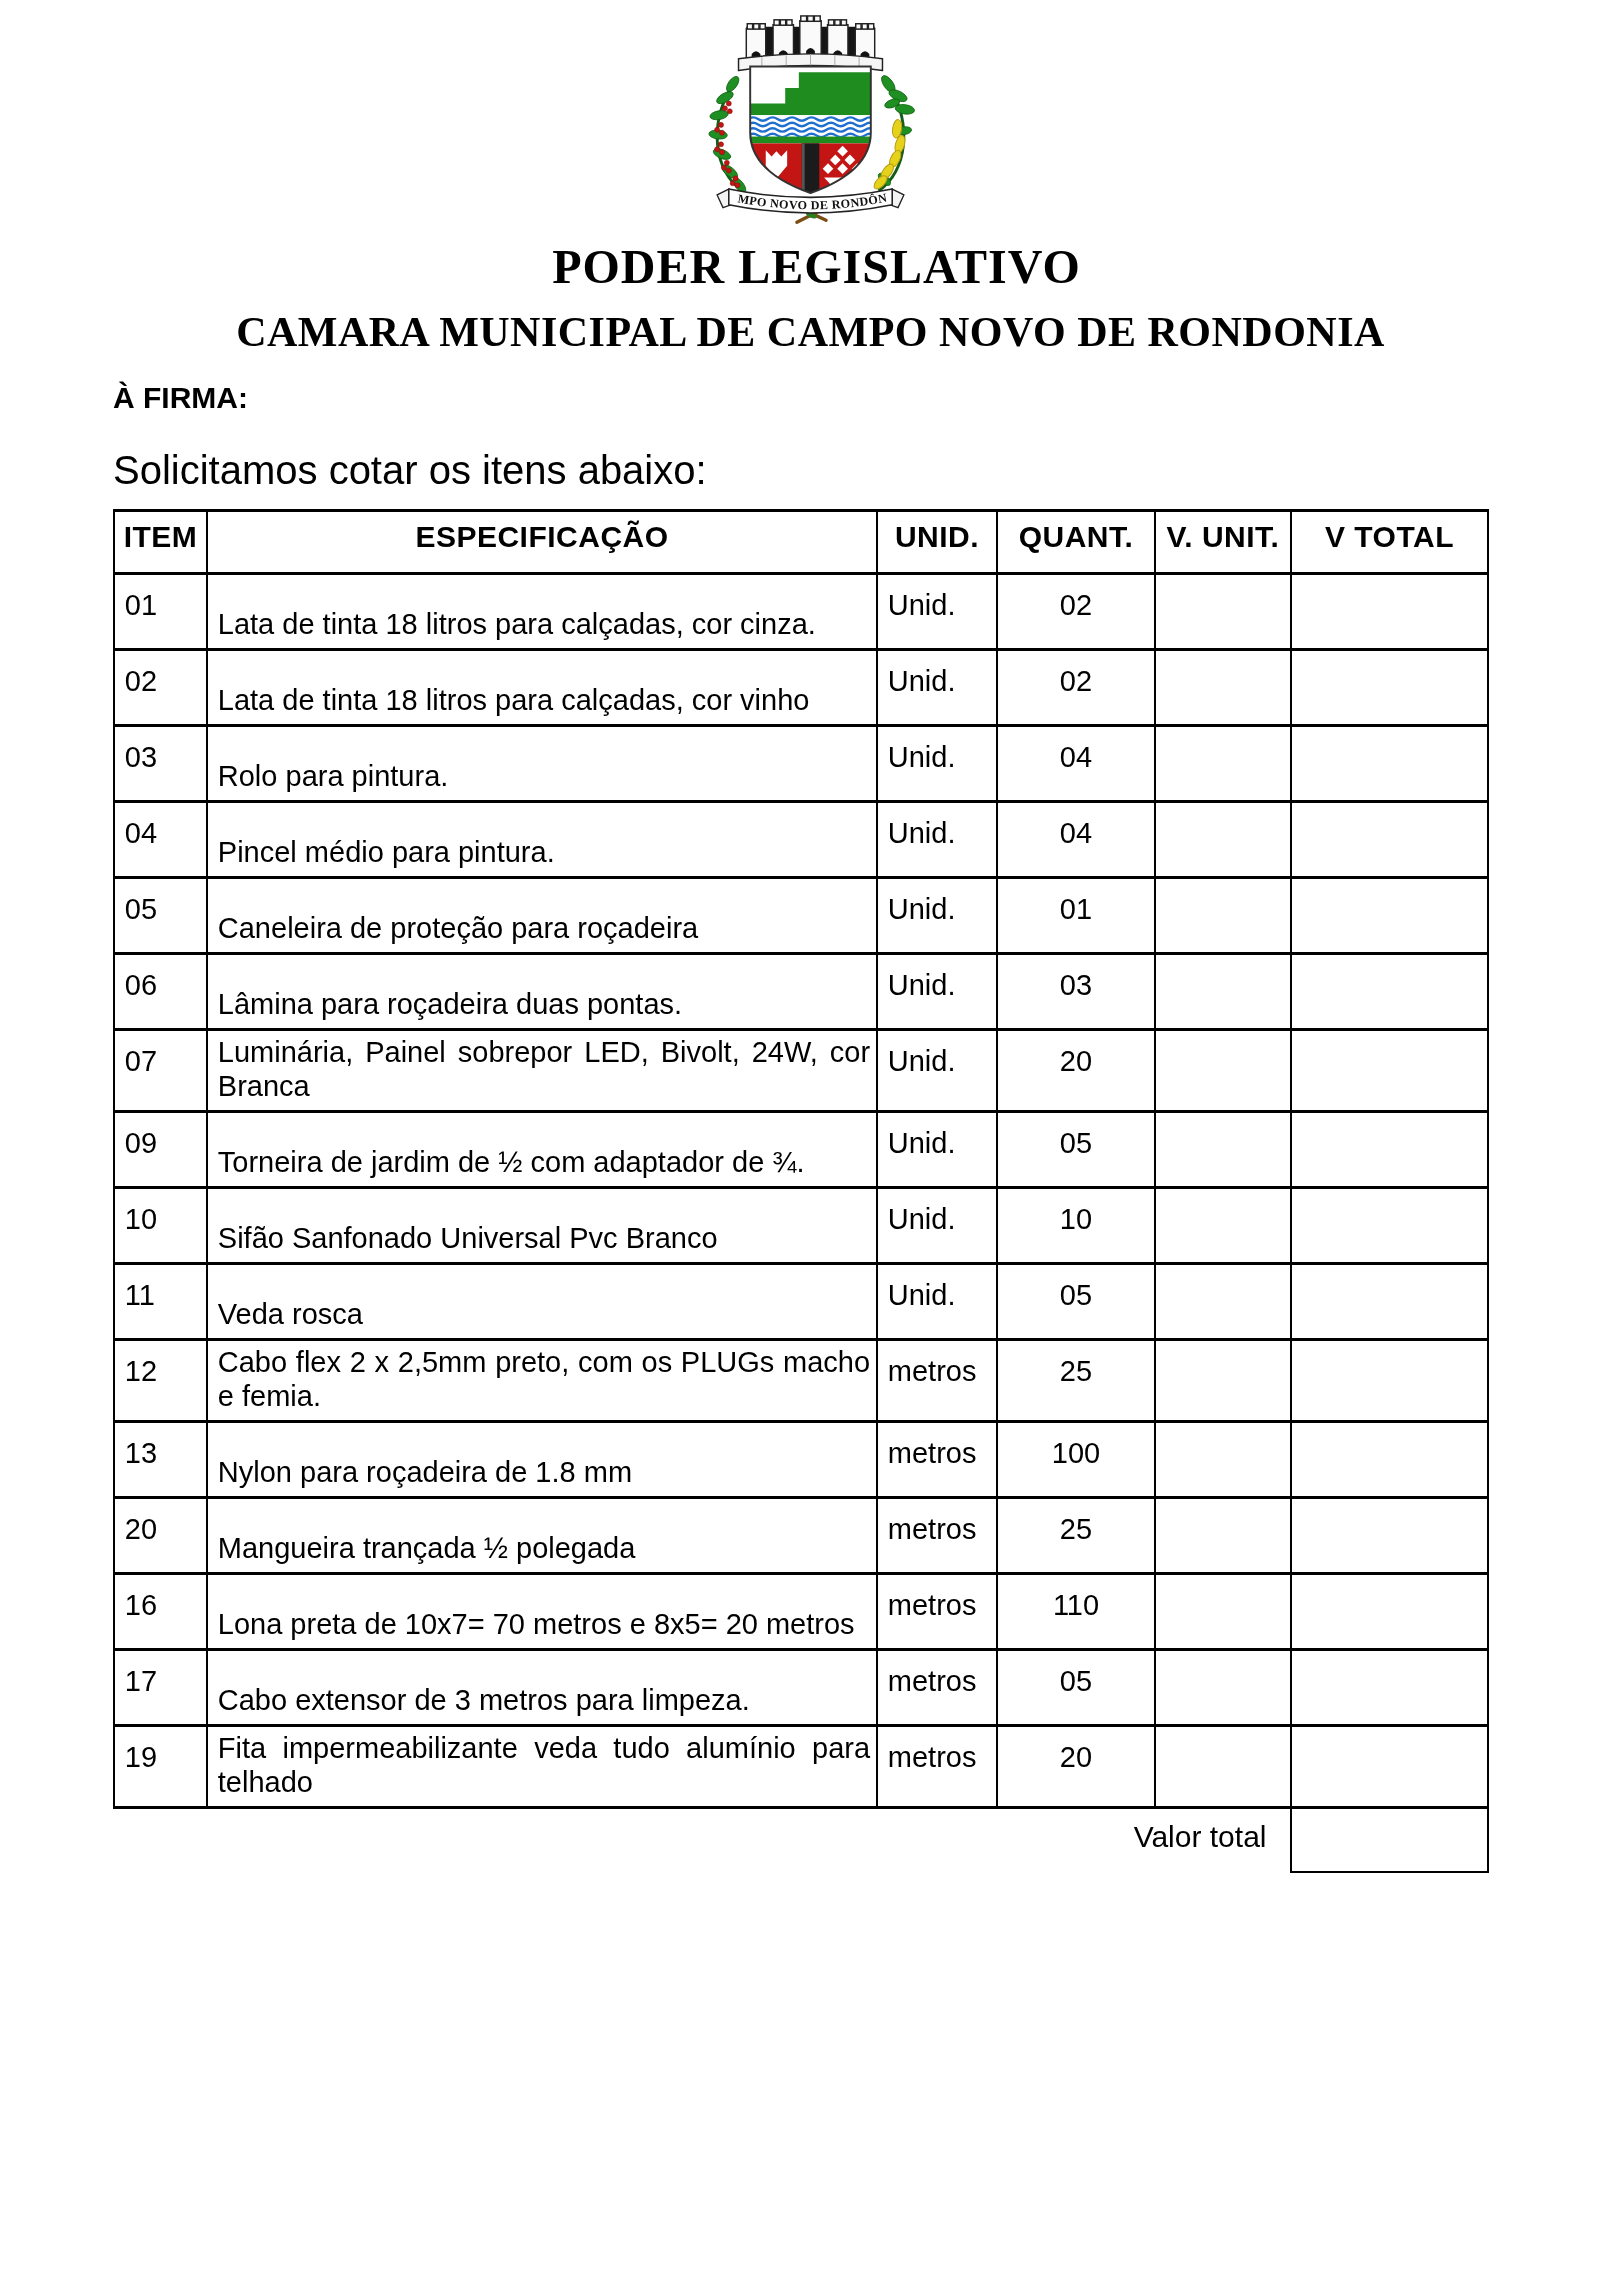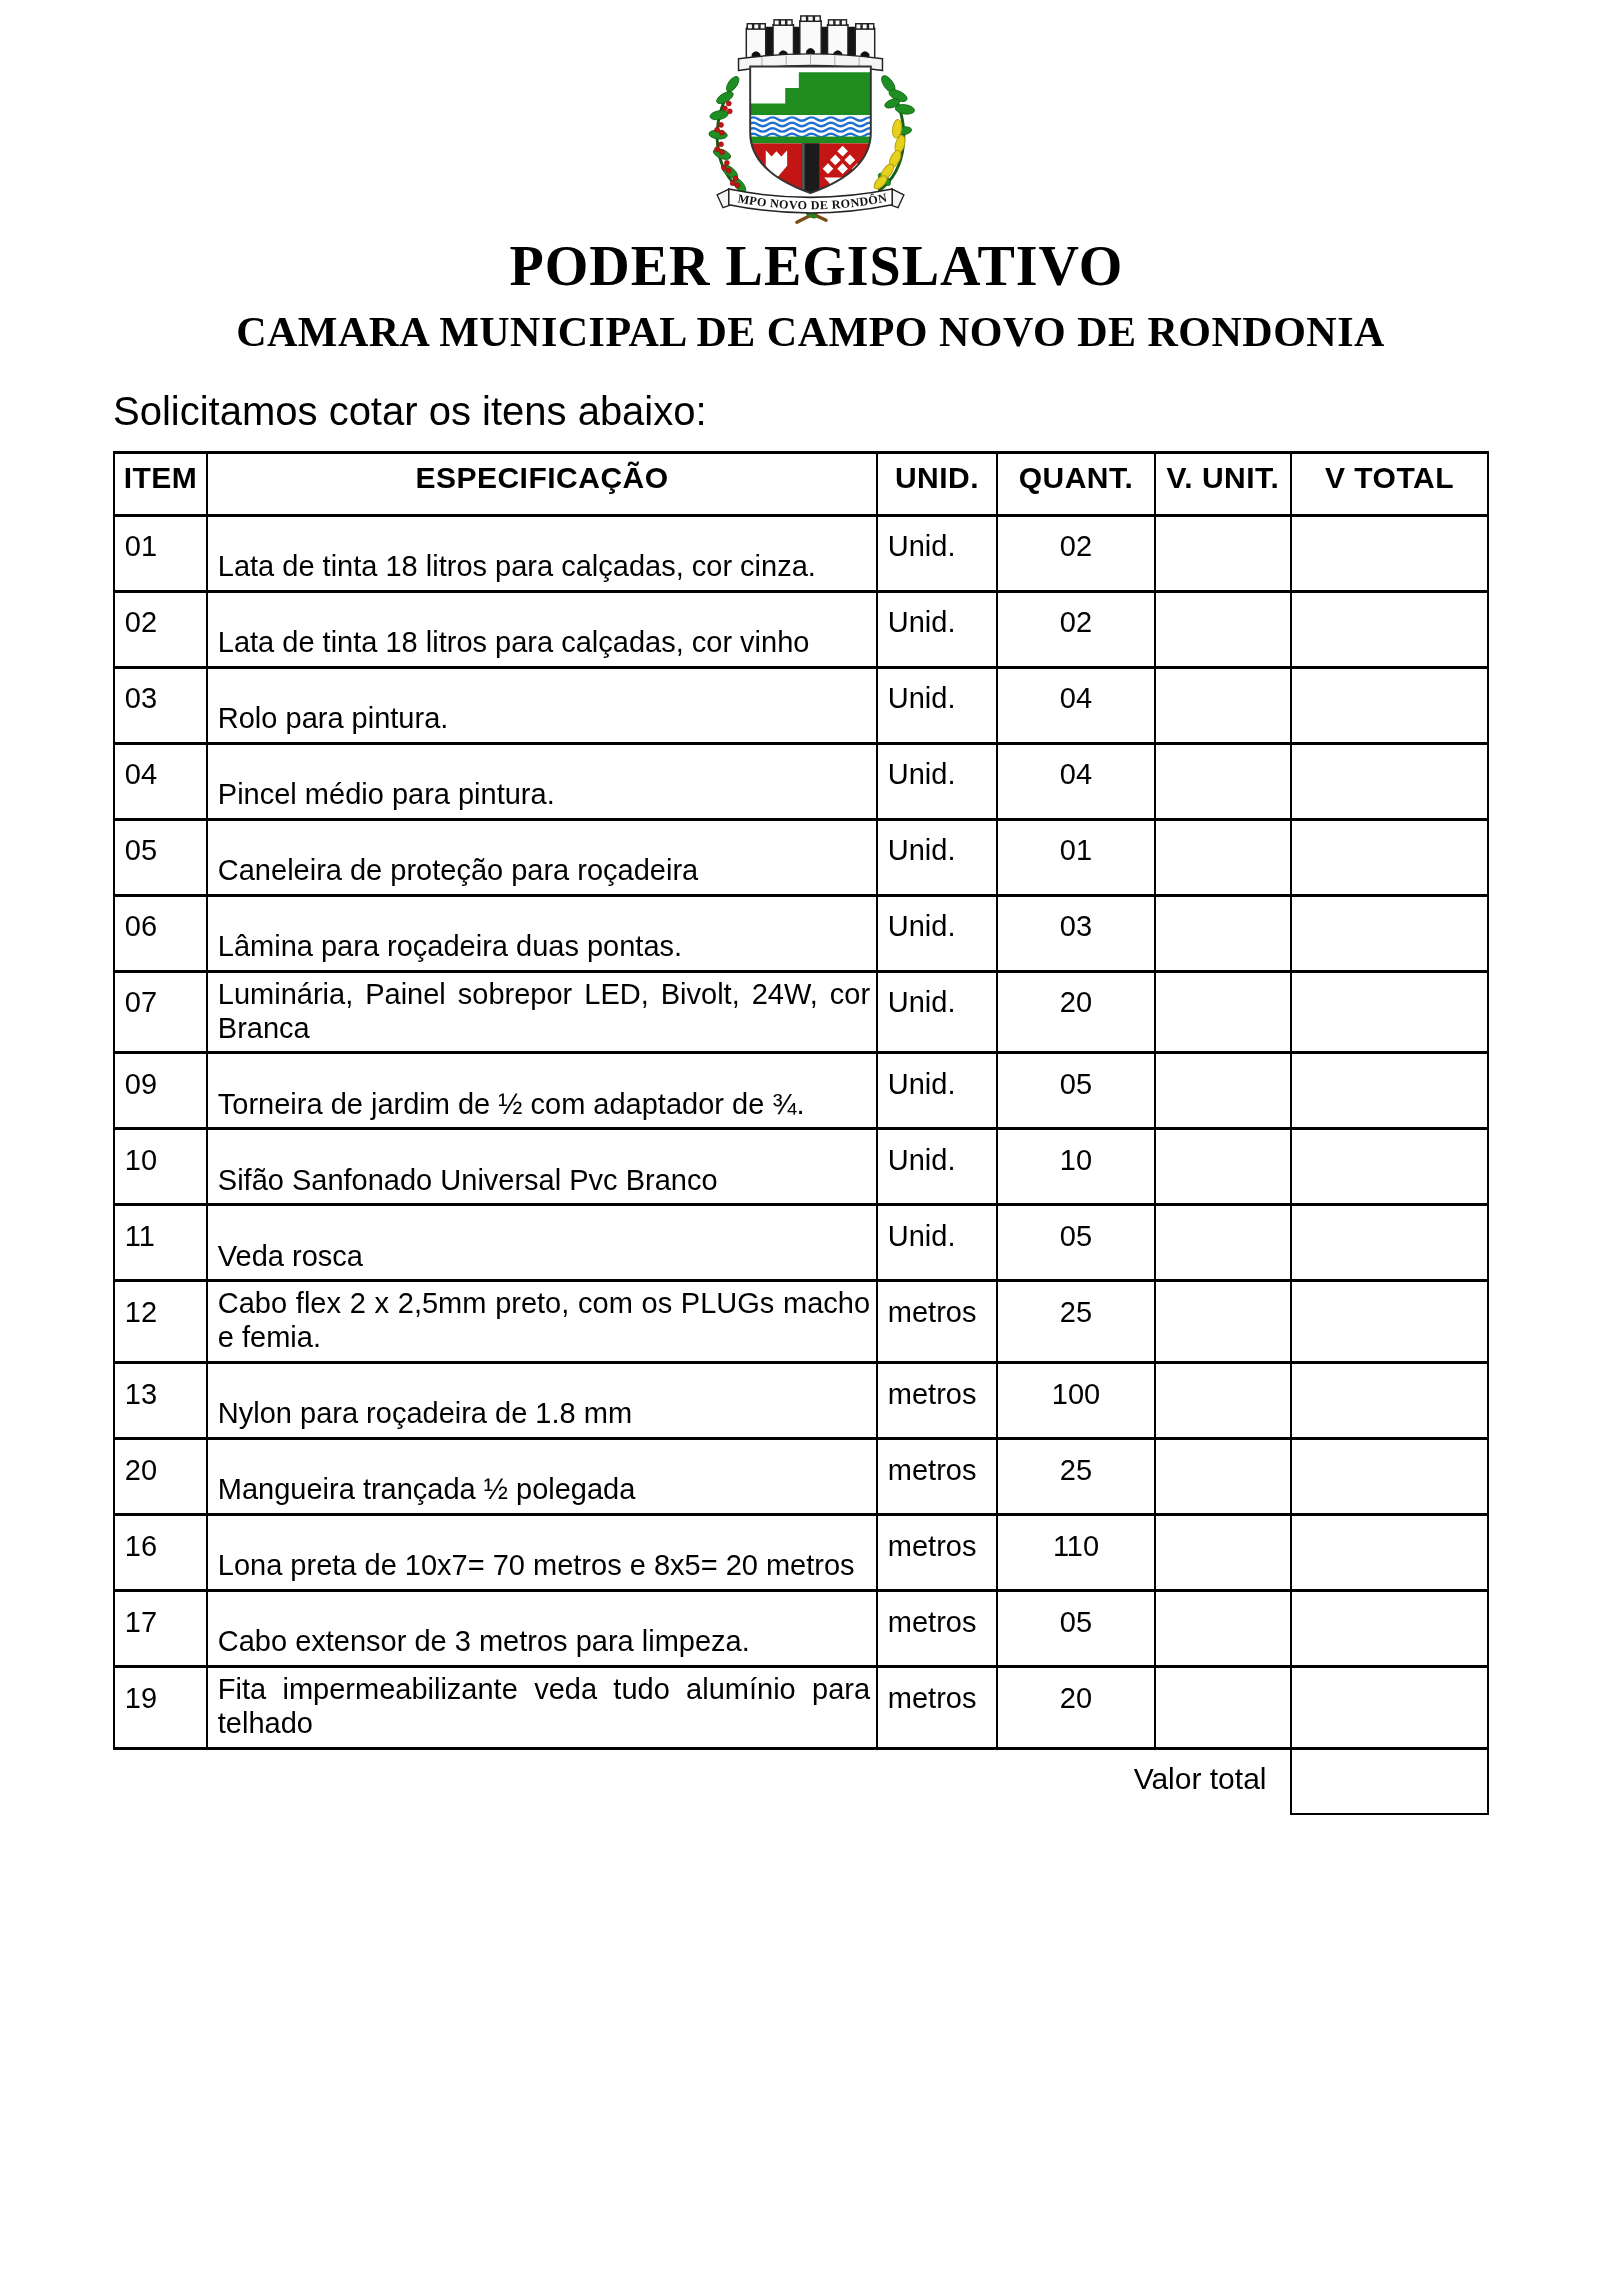--- a/index.html
+++ b/index.html
@@ -8,21 +8,21 @@
     width:1621px; height:2293px; overflow:hidden;
     font-family:"Liberation Sans", sans-serif; color:#000;
   }
   .page { position:relative; width:1621px; height:2293px; background:#fff; overflow:hidden; }
 
   .crest { display:block; margin:13.7px auto 0; }
 
   .org-line1 {
     margin-top:13.7px; text-align:center;
     font-family:"Liberation Serif", serif; font-weight:bold;
-    font-size:56px; line-height:51px; letter-spacing:1px;margin-left:12px;
+    font-size:48px; line-height:51px; letter-spacing:1px;margin-left:12px;
   }
   .org-line2 {
     margin-top:15.7px; text-align:center;
     font-family:"Liberation Serif", serif; font-weight:bold;
     font-size:42px; line-height:49px; letter-spacing:0.5px;
   }
   .doc-title { margin-top:49px; text-align:center; font-size:39px; font-weight:bold; line-height:45px; }
   .doc-title span { display:inline-block; transform:scaleX(0.93); border-bottom:4.9px solid #000; padding:0 2.9px 2px; }
 
   .firma   { margin:21.6px 0 0 113px; font-size:30px; font-weight:bold; line-height:37px; }
@@ -197,20 +197,21 @@
       <text font-family="Liberation Serif, serif" font-size="12.5" font-weight="bold" letter-spacing="0.4" fill="#111">
         <textPath href="#ribbonTextPath" startOffset="50%" text-anchor="middle">CAMPO NOVO DE RONDÔNIA</textPath>
       </text>
     </g>
   </svg>
 
   <div class="org-line1">PODER LEGISLATIVO</div>
   <div class="org-line2">CAMARA MUNICIPAL DE CAMPO NOVO DE RONDONIA</div>
 
 
+  <div class="firma">À FIRMA:</div>
   <div class="intro">Solicitamos cotar os itens abaixo:</div>
 
   <table class="quote">
     <colgroup>
       <col style="width:93px">
         <col style="width:670px">
         <col style="width:120px">
       <col style="width:158px">
         <col style="width:136px">
         <col style="width:197px">

